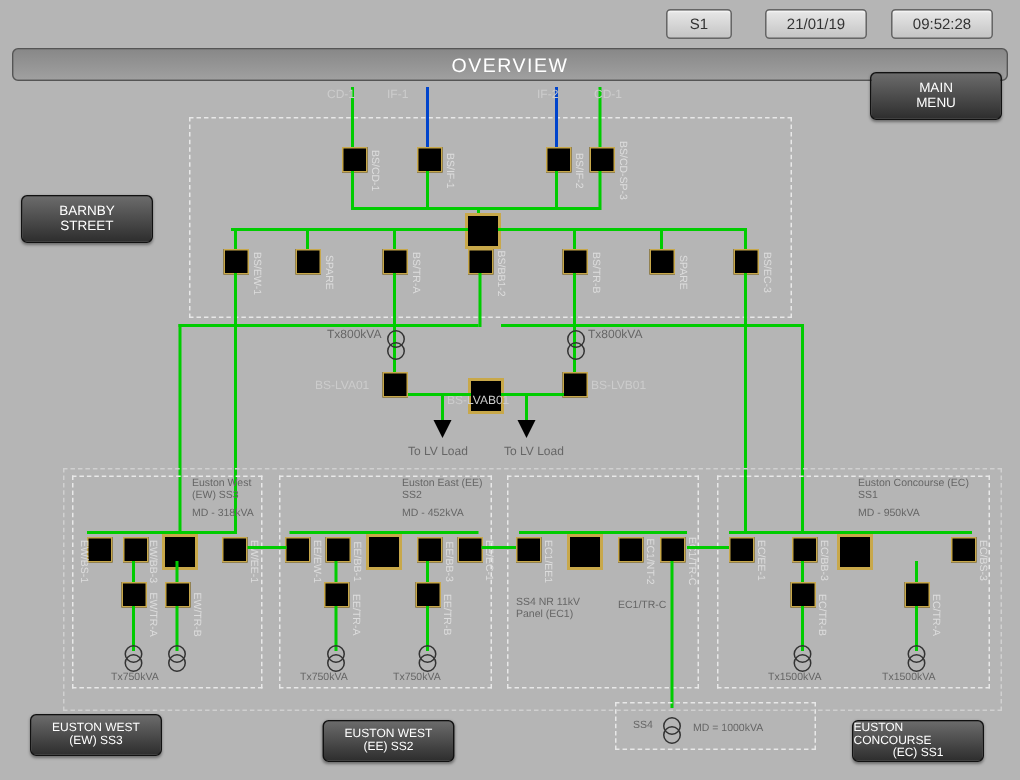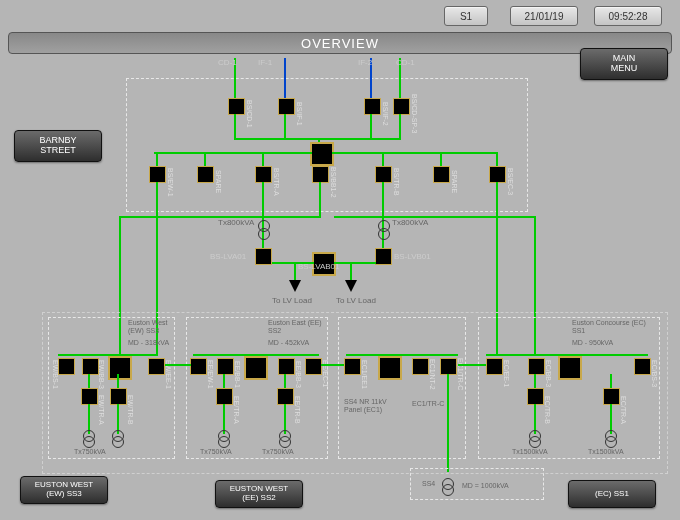--- a/index.html
+++ b/index.html
@@ -40,20 +40,21 @@
 </div>
 <div class="sidebtn sm" style="top:476px;left:20px">
   <span>EUSTON WEST</span>
     <span>(EW) SS3</span>
 </div>
 <div class="sidebtn sm" style="top:480px;left:215px">
   <span>EUSTON WEST</span>
     <span>(EE) SS2</span>
 </div>
 <div class="sidebtn sm" style="top:480px;left:568px">
+  <span>EUSTON CONCOURSE</span>
     <span>(EC) SS1</span>
 </div>
 
 <div class="panel" style="top:78px;left:126px;width:400px;height:132px"></div>
 
 <div class="ln" style="top:58px;left:234px;width:2px;height:40px"></div>
 <div class="lnb" style="top:58px;left:284px;width:2px;height:40px"></div>
 <div class="lnb" style="top:58px;left:370px;width:2px;height:40px"></div>
 <div class="ln" style="top:58px;left:399px;width:2px;height:40px"></div>
 <div class="hl" style="top:58px;left:218px">CD-1</div>

